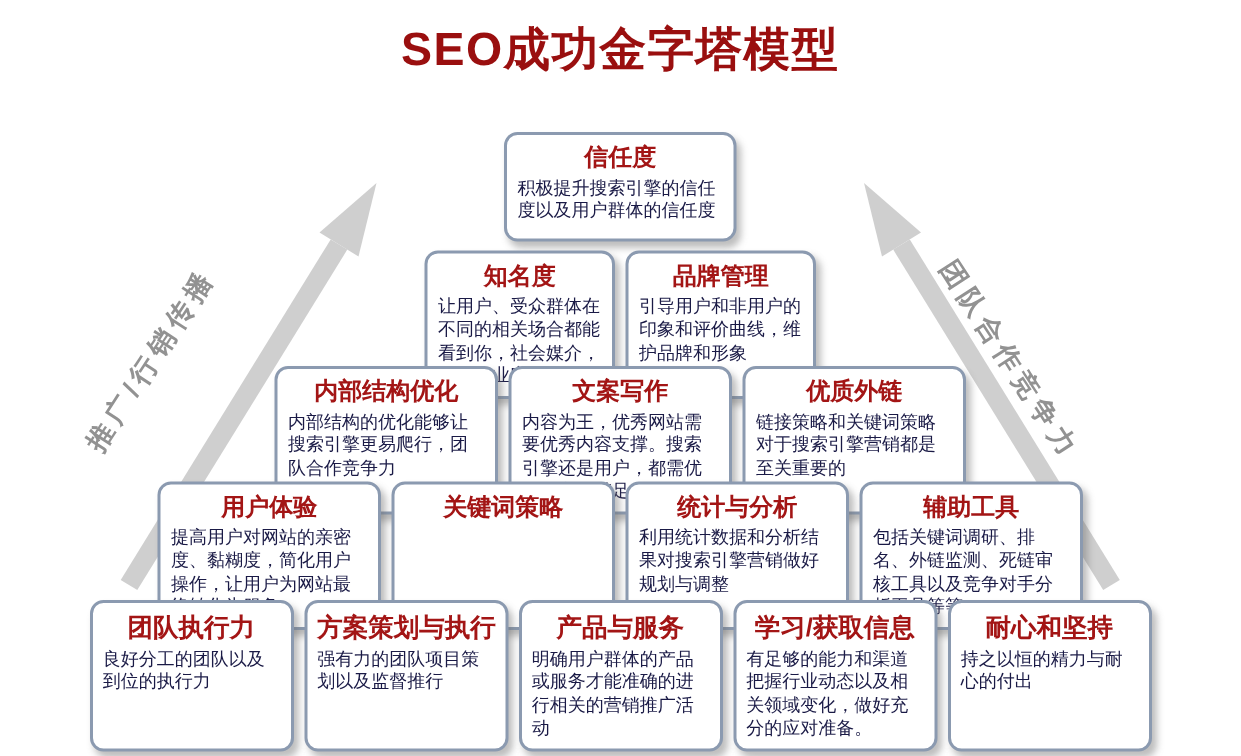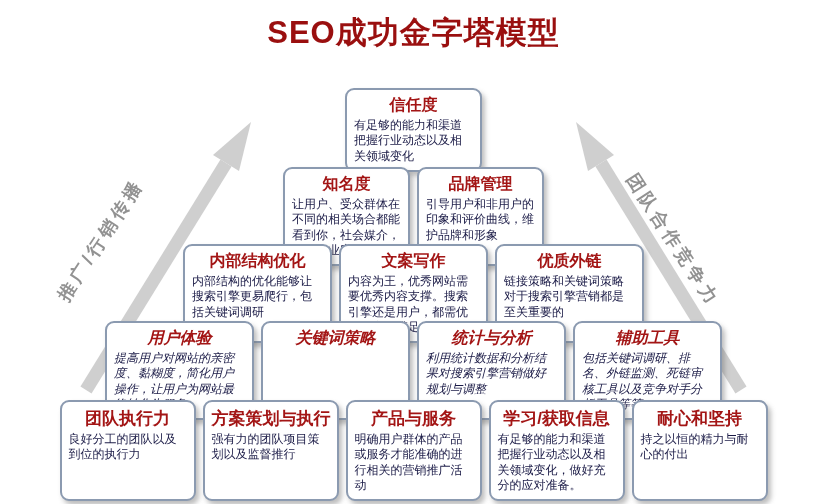--- a/index.html
+++ b/index.html
@@ -54,24 +54,24 @@
   .row-3 { top: 244px; }
   .row-4 { top: 321px; }
   .row-5 { top: 400px; }
   .box {
     background: #ffffff;
     border: 2px solid #8b9ab0;
     border-radius: 9px;
     box-shadow: 3px 4px 5px rgba(110,110,110,0.45);
     padding: 5px 7px 6px 7px;
   }
-  .row-1 .box { width: 137px; min-height: 73px; }
+  .row-1 .box { width: 155px; min-height: 73px; }
   .row-2 .box { width: 127px; min-height: 73px; }
   .row-3 .box { width: 149px; min-height: 73px; }
-  .row-4 .box { width: 149px; min-height: 73px; font-style: italic; }
+  .row-4 .box { width: 149px; min-height: 73px; }
   .row-5 .box { width: 136px; min-height: 88px; }
   .box-title {
     text-align: center;
     color: #a31515;
     font-weight: bold;
     font-size: 16px;
     margin-bottom: 2px;
     white-space: nowrap;
   }
   .row-5 .box-title { font-size: 17px; }
@@ -99,39 +99,39 @@
       <polygon points="576,122 588,171 614,155" fill="#cfcfcf"></polygon>
     </g>
   </svg>
 
   <div class="side-label left">推广/行销传播</div>
   <div class="side-label right">团队合作竞争力</div>
 
   <div class="row row-1">
     <div class="box">
       <div class="box-title">信任度</div>
-      <div class="box-body">有足够的能力和渠道把握行业动态以及相关领域变化</div>
+      <div class="box-body">积极提升搜索引擎的信任度以及用户群体的信任度</div>
     </div>
   </div>
 
   <div class="row row-2">
     <div class="box">
       <div class="box-title">知名度</div>
       <div class="box-body">让用户、受众群体在不同的相关场合都能看到你，社会媒介，抑或行业窗口</div>
     </div>
     <div class="box">
       <div class="box-title">品牌管理</div>
       <div class="box-body">引导用户和非用户的印象和评价曲线，维护品牌和形象</div>
     </div>
   </div>
 
   <div class="row row-3">
     <div class="box">
       <div class="box-title">内部结构优化</div>
-      <div class="box-body">内部结构的优化能够让搜索引擎更易爬行，包括关键词调研</div>
+      <div class="box-body">内部结构的优化能够让搜索引擎更易爬行，团队合作竞争力</div>
     </div>
     <div class="box">
       <div class="box-title">文案写作</div>
       <div class="box-body">内容为王，优秀网站需要优秀内容支撑。搜索引擎还是用户，都需优质内容来满足</div>
     </div>
     <div class="box">
       <div class="box-title">优质外链</div>
       <div class="box-body">链接策略和关键词策略对于搜索引擎营销都是至关重要的</div>
     </div>
   </div>

